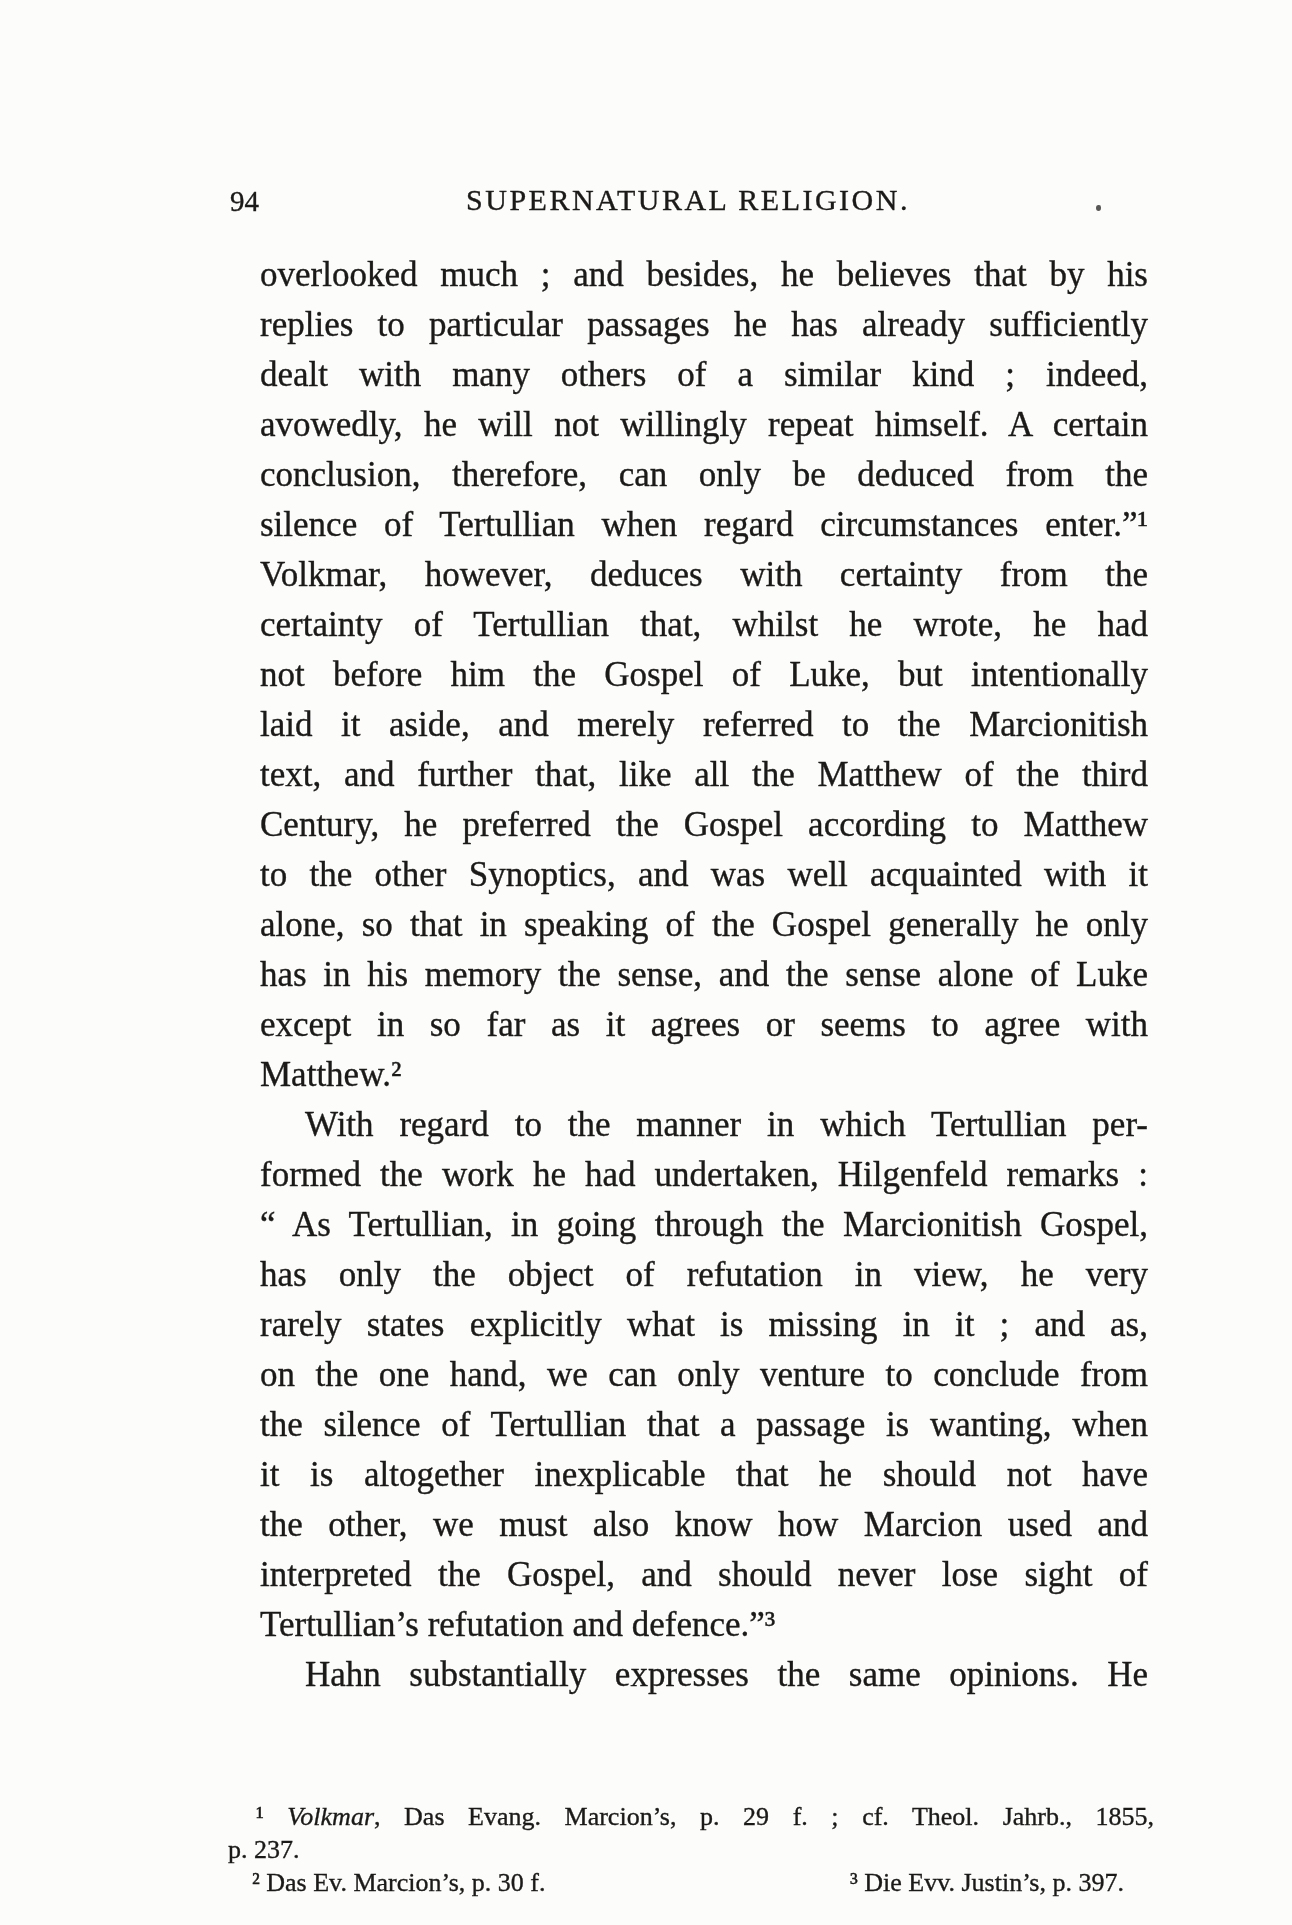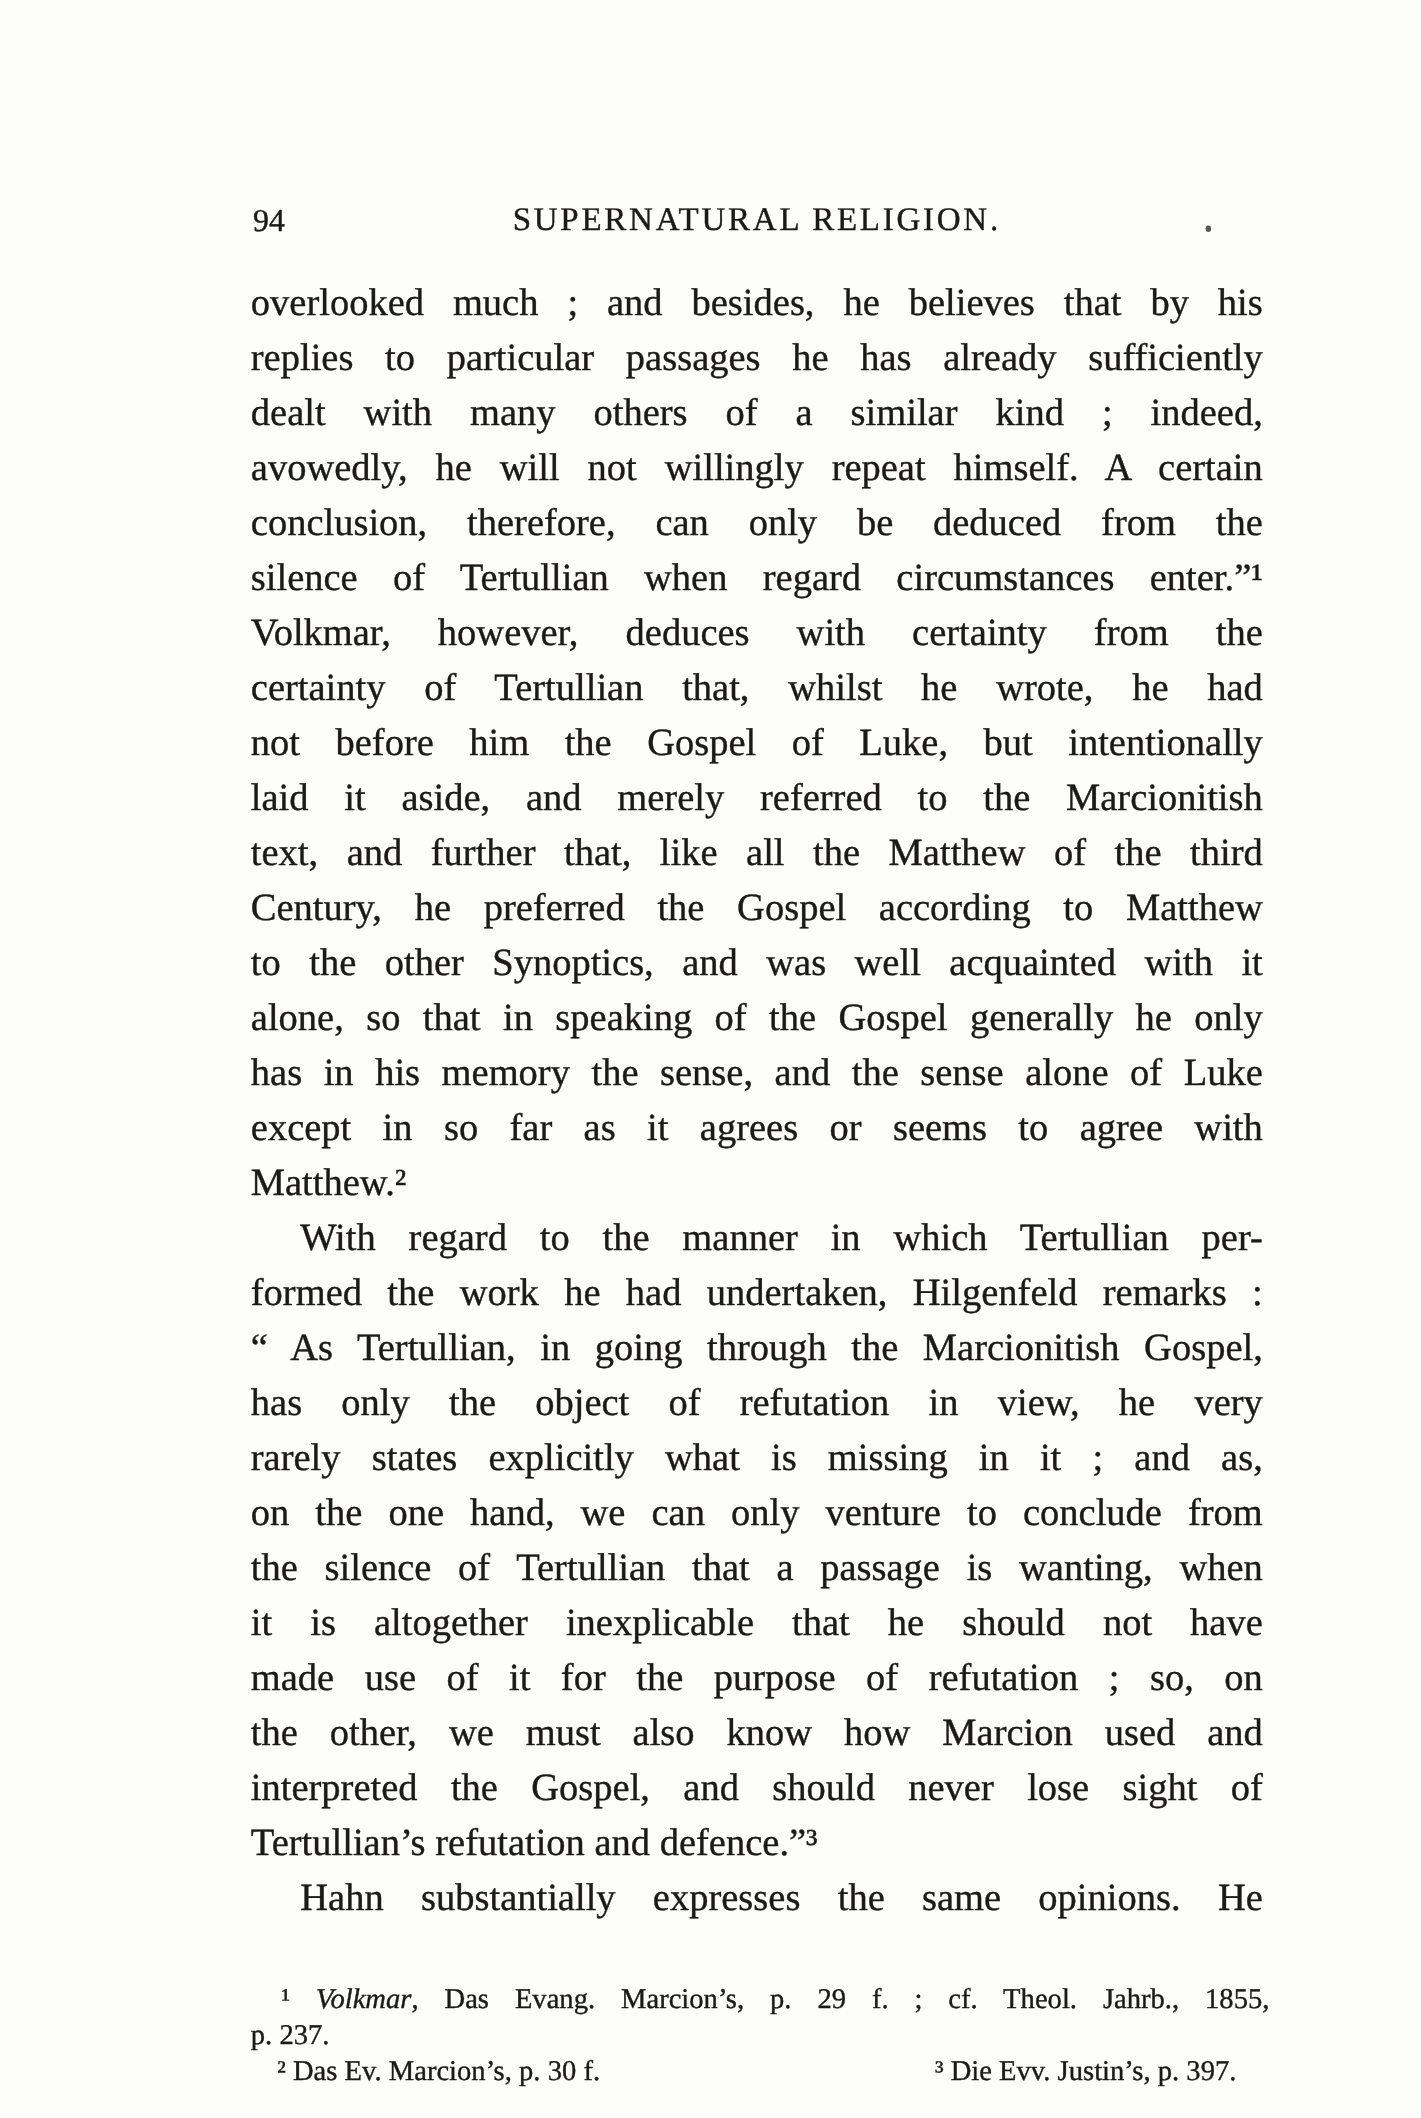--- a/index.html
+++ b/index.html
@@ -50,20 +50,21 @@
     left: 228px;
     width: 920px;
     font-size: 35px;
     line-height: 50px;
   }
   .line {
     text-align: justify;
     text-align-last: justify;
     text-justify: inter-word;
     white-space: normal;
+    margin-left: 32px;
   }
   .line.last { text-align-last: left; }
   .line.indent { text-indent: 45px; }
   
   .footnotes {
     position: absolute;
     top: 1800px;
     left: 228px;
     width: 926px;
     font-size: 26px;
@@ -121,21 +122,20 @@
       <div class="line">except in so far as it agrees or seems to agree with</div>
       <div class="line last">Matthew.²</div>
       <div class="line indent">With regard to the manner in which Tertullian per-</div>
       <div class="line">formed the work he had undertaken, Hilgenfeld remarks :</div>
       <div class="line">“ As Tertullian, in going through the Marcionitish Gospel,</div>
       <div class="line">has only the object of refutation in view, he very</div>
       <div class="line">rarely states explicitly what is missing in it ; and as,</div>
       <div class="line">on the one hand, we can only venture to conclude from</div>
       <div class="line">the silence of Tertullian that a passage is wanting, when</div>
       <div class="line">it is altogether inexplicable that he should not have</div>
-      <div class="line">made use of it for the purpose of refutation ; so, on</div>
       <div class="line">the other, we must also know how Marcion used and</div>
       <div class="line">interpreted the Gospel, and should never lose sight of</div>
       <div class="line last">Tertullian’s refutation and defence.”³</div>
       <div class="line indent">Hahn substantially expresses the same opinions.  He</div>
     </main>
 
   <footer class="footnotes">
     <div class="fn-line fn-justify"><span>¹ </span><span class="it">Volkmar</span><span>, Das Evang. Marcion’s, p. 29 f. ; cf. Theol. Jahrb., 1855,</span></div>
     <div class="fn-line">p. 237.</div>
     <div class="fn-row">

